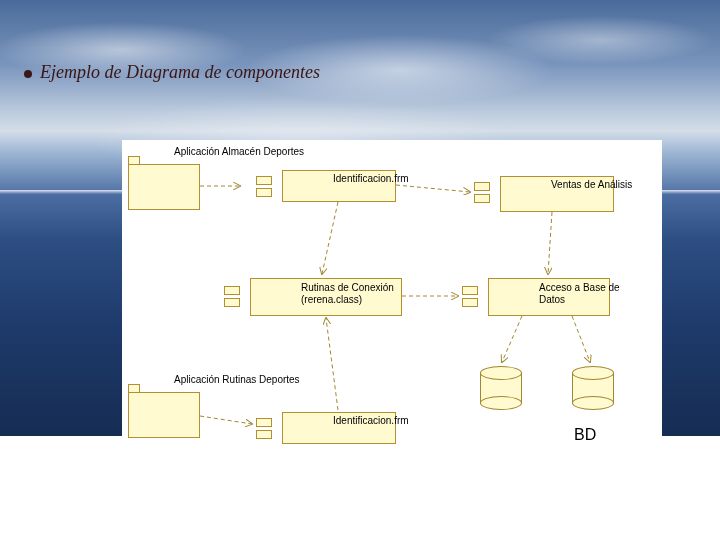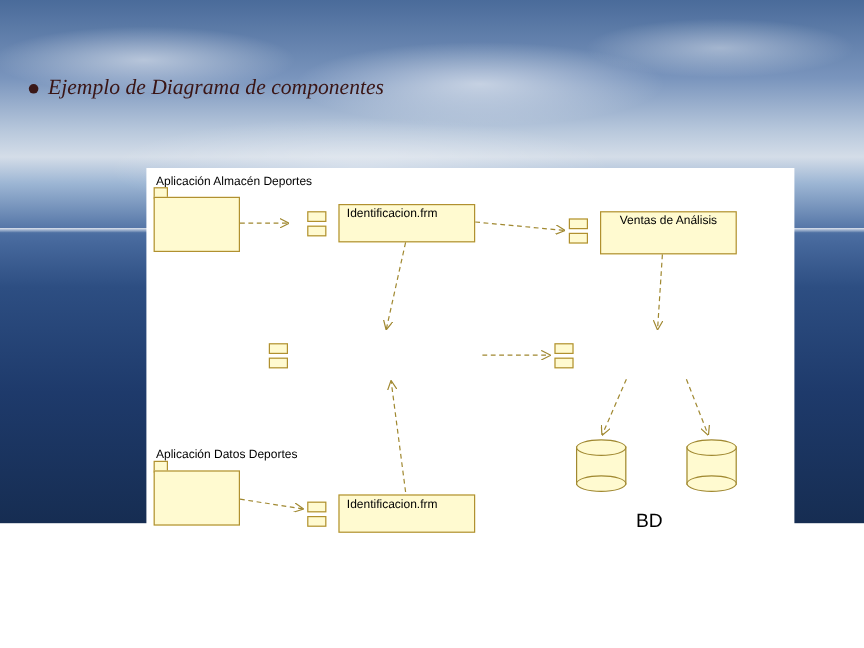--- a/index.html
+++ b/index.html
@@ -1,32 +1,32 @@
 <!DOCTYPE html>
 <html><head>
 <meta charset="utf-8">
 <style>
   html,body{margin:0;padding:0;width:720px;height:540px;overflow:hidden;font-family:Arial,sans-serif;}
   .bg{position:relative;width:720px;height:436px;
       background:linear-gradient(to bottom,
         #4a6b9a 0%, #7a95bd 15%, #b8c8dc 25%, #d4dde8 30%,
-        #9db6d4 35%, #4a6ca0 45%, #2d4e82 55%, #1e3a6b 75%, #162d52 100%);text-align:center;}
+        #9db6d4 35%, #4a6ca0 45%, #2d4e82 55%, #1e3a6b 75%, #162d52 100%);}
   .clouds{position:absolute;top:0;left:0;width:720px;height:200px;
       background:
         radial-gradient(ellipse 180px 40px at 120px 50px, rgba(255,255,255,.5), transparent 70%),
         radial-gradient(ellipse 220px 50px at 400px 70px, rgba(255,255,255,.55), transparent 70%),
         radial-gradient(ellipse 160px 35px at 600px 40px, rgba(255,255,255,.4), transparent 70%),
         radial-gradient(ellipse 300px 60px at 300px 140px, rgba(255,255,255,.35), transparent 70%);}
   .horizon{position:absolute;top:190px;left:0;width:720px;height:4px;
       background:linear-gradient(to bottom,rgba(255,255,255,.8),transparent);}
   .title{position:absolute;top:62px;left:40px;font-family:'Times New Roman',serif;
       font-style:italic;font-size:18px;color:#3a1515;font-weight:500;}
   .bullet{position:absolute;width:8px;height:8px;border-radius:50%;background:#3a1818;}
   .panel{position:absolute;top:140px;left:122px;width:540px;height:370px;background:#fff;}
-  .label{position:absolute;font-size:10px;color:#000;white-space:nowrap;}
+  .label{position:absolute;font-size:10px;color:#000;white-space:nowrap;margin-left:44px;}
   .comp{position:absolute;background:#fffad0;border:1px solid #b09030;}
   .lug{position:absolute;width:14px;height:7px;background:#fffad0;border:1px solid #b09030;}
   .lugs{position:absolute;width:28px;height:24px;}
   .cyl{position:absolute;width:40px;height:44px;}
   .cyl .top{position:absolute;top:0;left:0;width:40px;height:12px;border:1px solid #a08830;
       border-radius:50%;background:#fffad0;z-index:2;}
   .cyl .body{position:absolute;top:6px;left:0;width:40px;height:32px;border:1px solid #a08830;
       border-top:none;border-bottom:none;background:#fffad0;}
   .cyl .bot{position:absolute;bottom:0;left:0;width:40px;height:12px;border:1px solid #a08830;
       border-radius:50%;background:#fffad0;}
@@ -62,27 +62,33 @@
       <div class="lug" style="top:14px;left:0"></div>
     </div>
     <div class="comp" style="top:36px;left:378px;width:112px;height:34px">
       <div class="label" style="top:2px;left:6px;white-space:normal;width:100px">Ventas de Análisis</div>
     </div>
 
     <div class="lugs" style="top:144px;left:102px">
       <div class="lug" style="top:2px;left:0"></div>
       <div class="lug" style="top:14px;left:0"></div>
     </div>
+    <div class="comp" style="top:138px;left:128px;width:150px;height:36px">
+      <div class="label" style="top:3px;left:6px;white-space:normal;width:138px;line-height:12px">Rutinas de Conexión (rerena.class)</div>
+    </div>
 
     <div class="lugs" style="top:144px;left:340px">
       <div class="lug" style="top:2px;left:0"></div>
       <div class="lug" style="top:14px;left:0"></div>
     </div>
+    <div class="comp" style="top:138px;left:366px;width:120px;height:36px">
+      <div class="label" style="top:3px;left:6px;white-space:normal;width:108px;line-height:12px">Acceso a Base de Datos</div>
+    </div>
 
-    <div class="label" style="top:234px;left:8px">Aplicación Datos Deportes</div>
+    <div class="label" style="top:234px;left:8px">Aplicación Rutinas Deportes</div>
     <div class="comp" style="top:244px;left:6px;width:10px;height:8px"></div>
     <div class="comp" style="top:252px;left:6px;width:70px;height:44px"></div>
 
     <div class="lugs" style="top:276px;left:134px">
       <div class="lug" style="top:2px;left:0"></div>
       <div class="lug" style="top:14px;left:0"></div>
     </div>
     <div class="comp" style="top:272px;left:160px;width:112px;height:30px">
       <div class="label" style="top:2px;left:6px">Identificacion.frm</div>
     </div>

